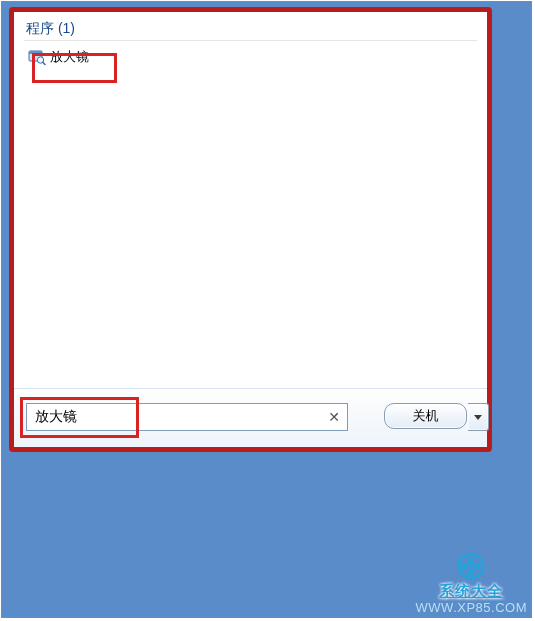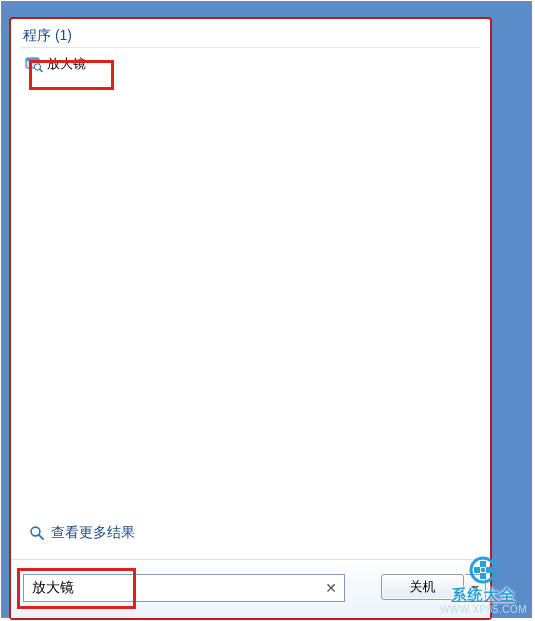--- a/index.html
+++ b/index.html
@@ -16,24 +16,24 @@
     position: absolute;
     left: 1px; top: 1px;
     width: 531px; height: 617px;
     border: 1px solid #888;
     box-sizing: border-box;
     background: #5a8cc9;
     padding-right: 40px;
   }
   .panel {
     position: absolute;
-    left: 7px; top: 15px;
-    width: 483px; height: 603px;
+    left: 7px; top: 5px;
+    width: 483px; height: 445px;
     background: #ffffff;
-    border: 2px solid #b91c1c;
+    border: 5px solid #b91c1c;
     border-radius: 4px;
     box-sizing: border-box;
   }
 
   .results-area {
     position: absolute;
     left: 10px; top: 8px; right: 10px; bottom: 65px;
   }
 
   .group-header {
@@ -126,21 +126,21 @@
     box-sizing: border-box;
     z-index: 3;
   }
 
   .shutdown-btn {
     position: absolute;
     left: 370px; top: 14px;
     width: 83px; height: 26px;
     background: linear-gradient(#fefefe, #e4ecf6);
     border: 1px solid #8a9bb2;
-    border-radius: 3px;
+    border-radius: 10px;
     box-shadow: inset 0 0 0 1px rgba(255,255,255,.8);
     font: inherit;
     font-size: 13px;
     padding: 0;
     cursor: default;
     text-align: center;
   }
   .shutdown-split {
     position: absolute;
     left: 454px; top: 14px;
@@ -170,21 +170,21 @@
   .wm-text {
     color: #2aa0d8;
     font-weight: 700;
     font-size: 15px;
     text-shadow: 0 0 3px #fff, 0 0 3px #fff;
     letter-spacing: 1px;
     text-decoration: underline;
   }
   .wm-sub {
     color: #b6dff4;
-    font-size: 10px;
+    font-size: 13px;
     letter-spacing: .5px;
     margin-top: -1px;
   }
   .wm-logo {
     display: block;
     margin: 0 auto 1px auto;
   }
 </style>
 </head>
 <body>
@@ -203,29 +203,20 @@
             <rect x="1" y="3" width="13" height="3" fill="#5a93d6"></rect>
             <circle cx="12.5" cy="12" r="3.2" fill="#eef7ff" stroke="#3d6fa8" stroke-width="1"></circle>
             <line x1="14.7" y1="14.2" x2="17" y2="16.5" stroke="#3d6fa8" stroke-width="1.6" stroke-linecap="round"></line>
           </svg>
         </span>
         <span>放大镜</span>
       </div>
 
       <div class="red-box-result"></div>
 
-      <div class="see-more">
-        <span>
-          <svg width="16" height="16" viewBox="0 0 16 16">
-            <circle cx="6.5" cy="6.5" r="4.4" fill="none" stroke="#2f74bf" stroke-width="1.6"></circle>
-            <line x1="9.8" y1="9.8" x2="14" y2="14" stroke="#2f74bf" stroke-width="1.8" stroke-linecap="round"></line>
-          </svg>
-        </span>
-        <span>查看更多结果</span>
-      </div>
     </div>
 
     <div class="bottom-bar">
       <div class="search-wrap">
         <input class="search-input" type="text" value="放大镜" style="">
         <span class="clear-x">✕</span>
       </div>
       <div class="red-box-search"></div>
 
       <button class="shutdown-btn">关机</button>

